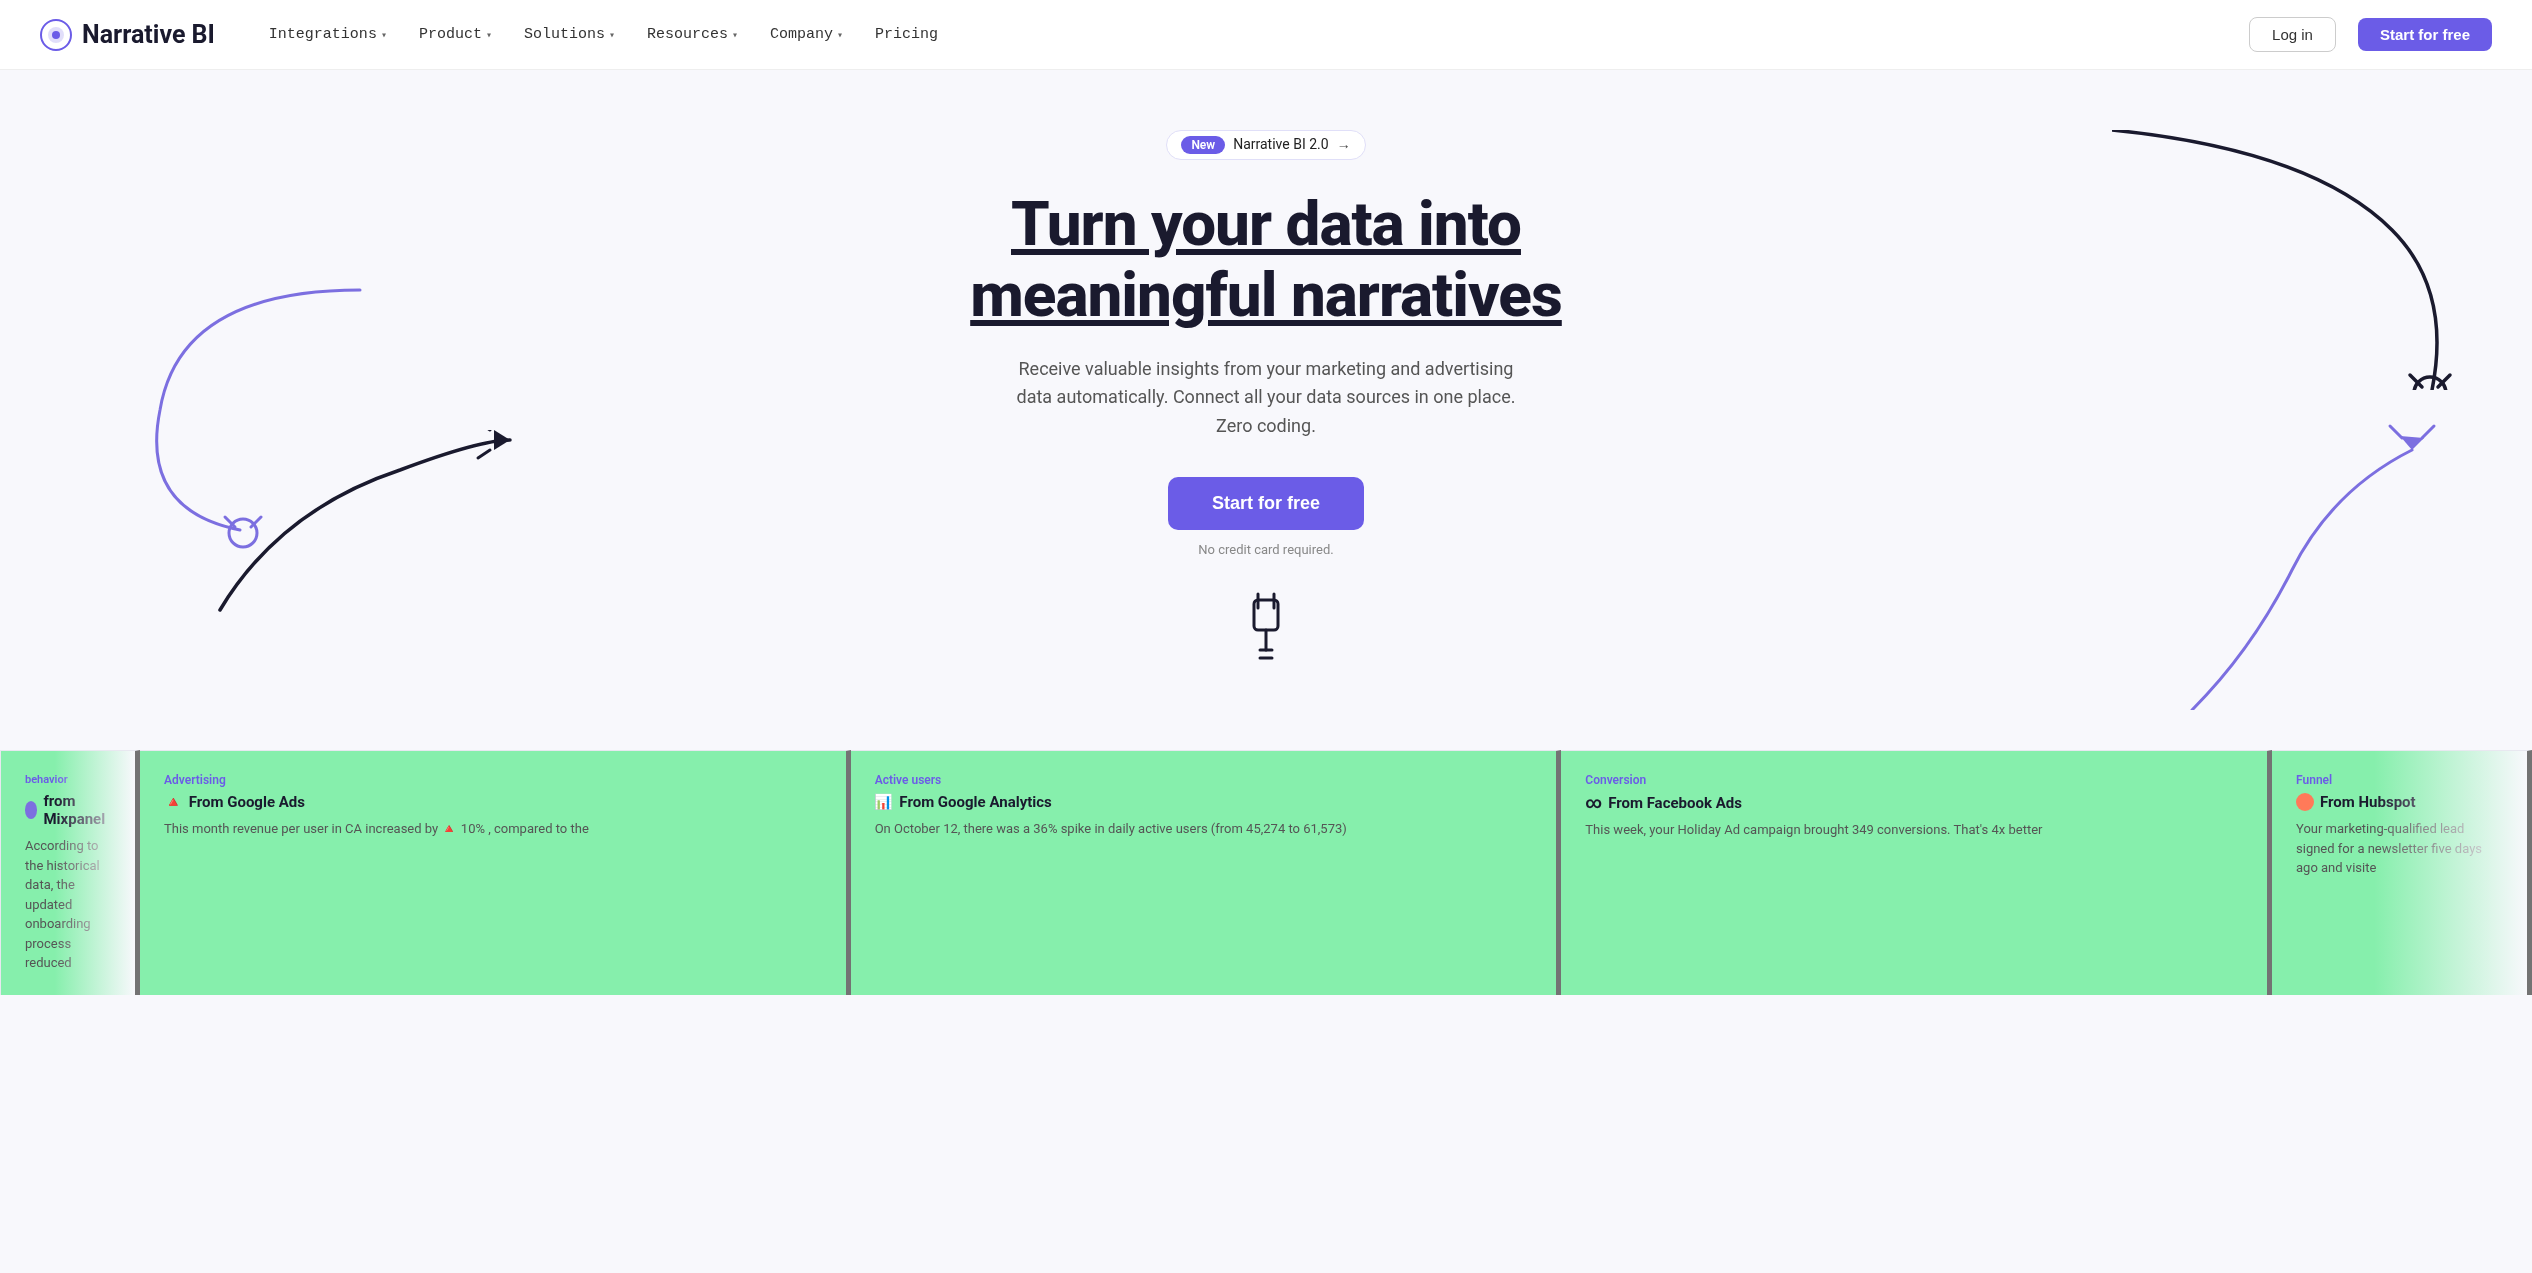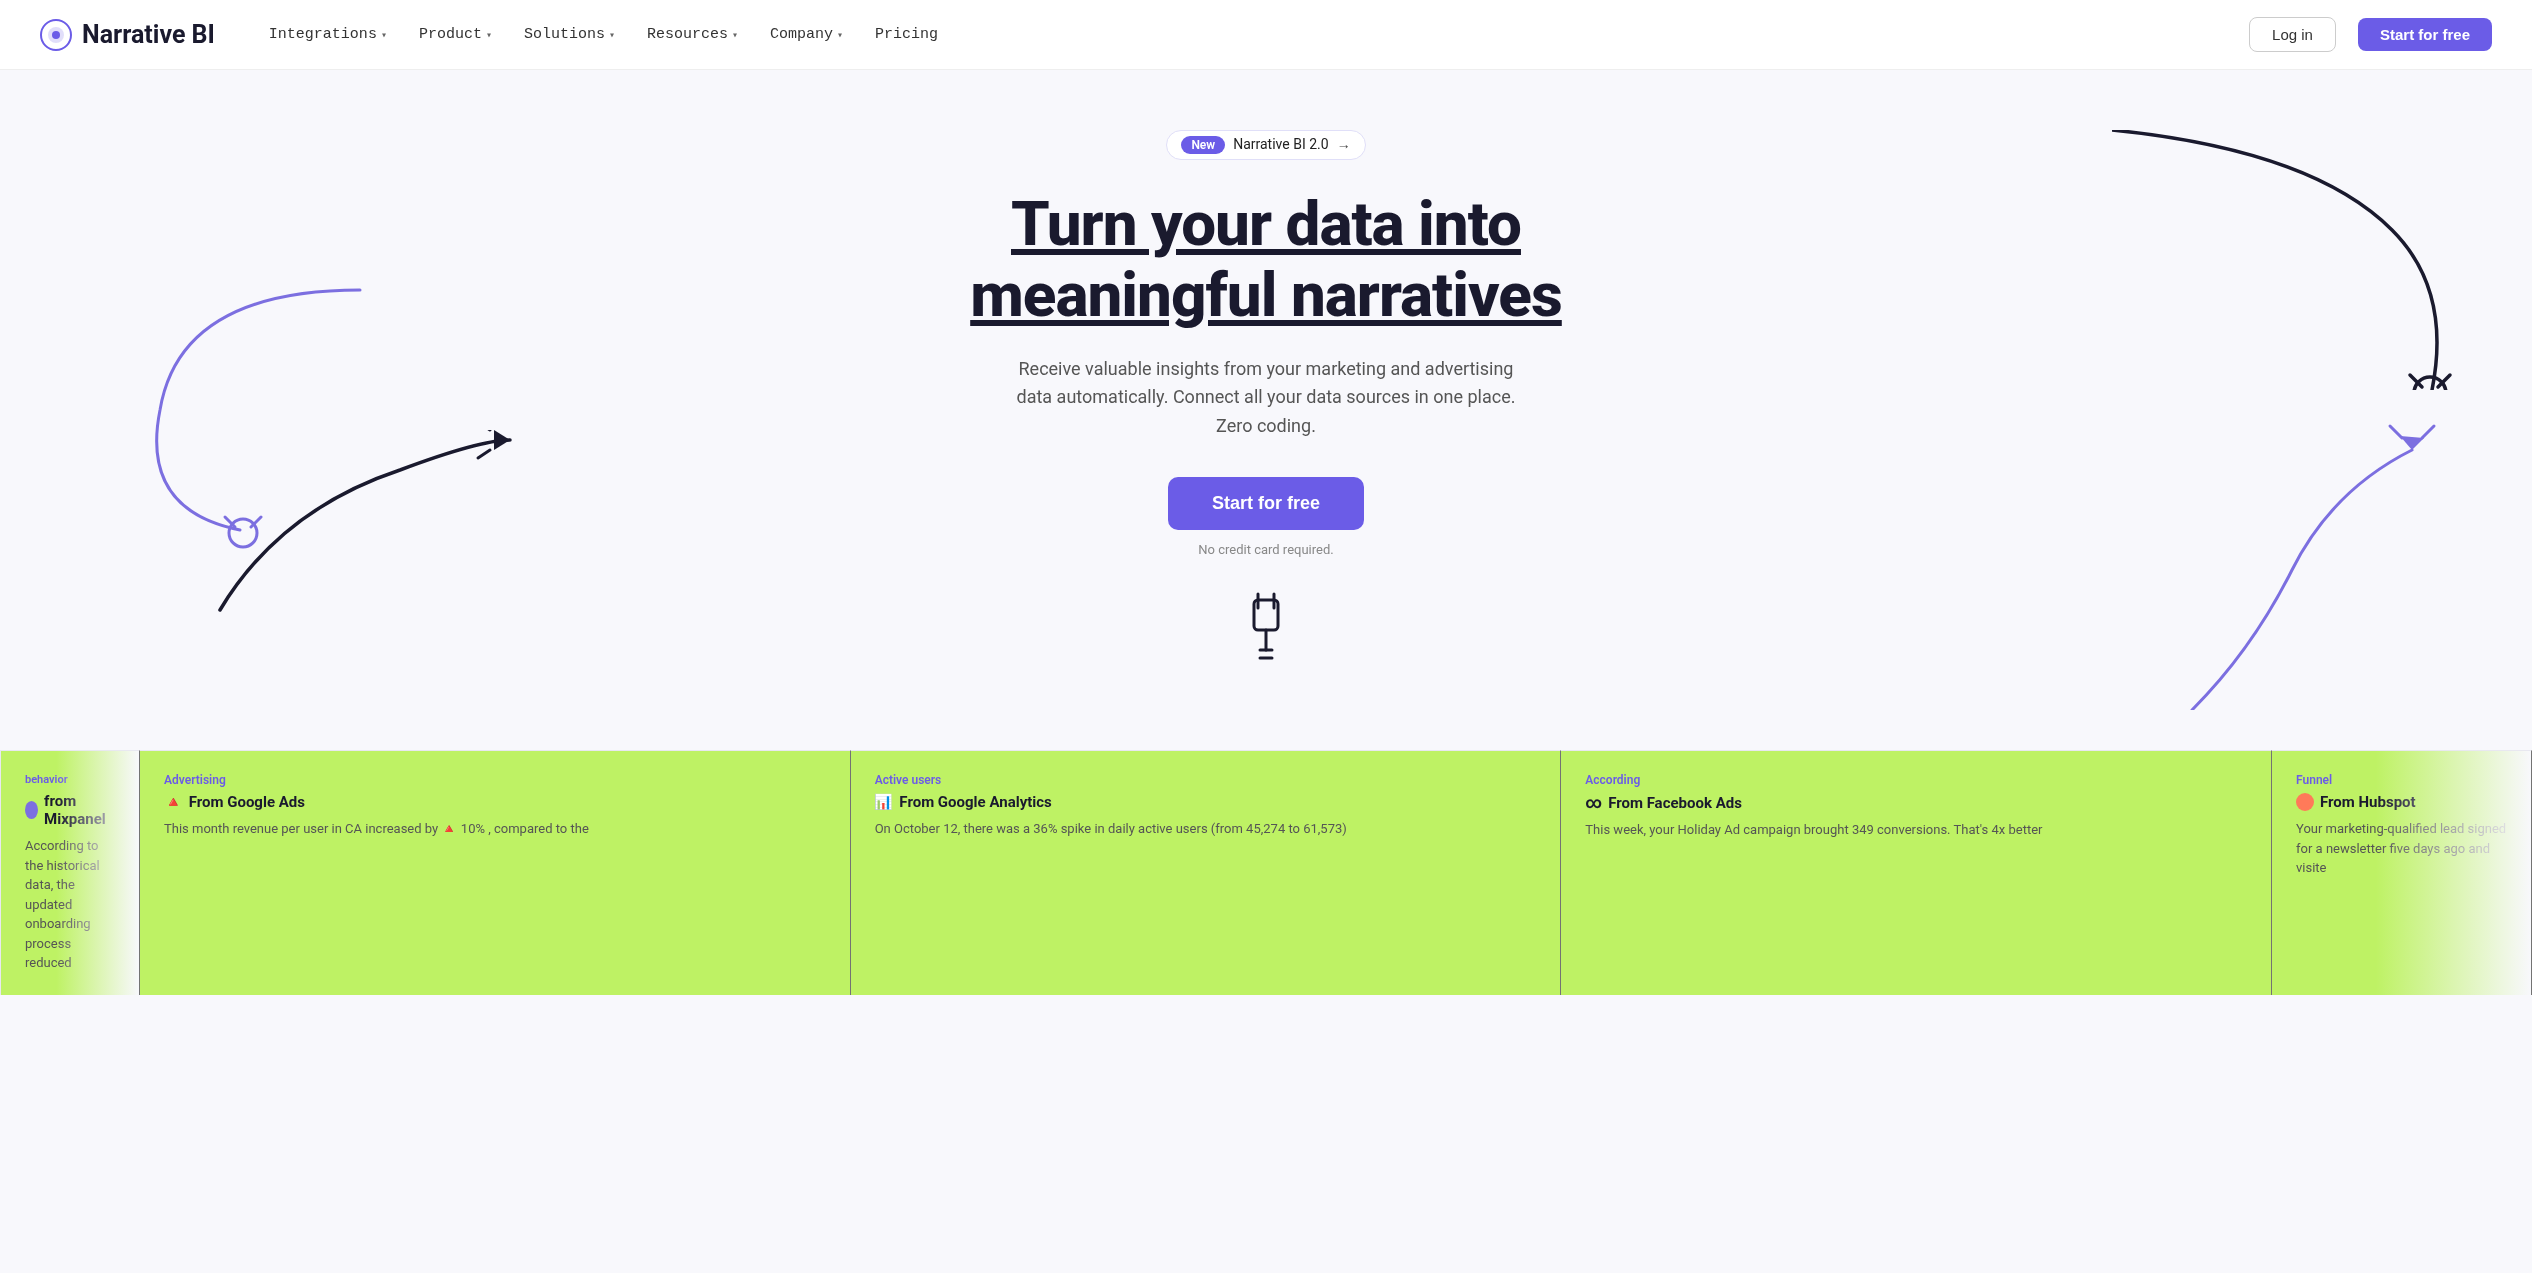--- a/index.html
+++ b/index.html
@@ -196,23 +196,23 @@
       display: flex;
       gap: 0;
       overflow: hidden;
       width: 100%;
       padding: 0;
       margin-top: auto;
     }
 
     .card {
       flex: 1;
-      background: #bef264;
+      background: #86efac;
       border-top: 1px solid #e8e8f0;
-      border-right: 1px solid #737373;
+      border-right: 5px solid #737373;
       padding: 22px 24px;
       min-width: 0;
     }
     .card:first-child {
       border-left: 1px solid #e8e8f0;
     }
 
     .card-category {
       font-size: 12px;
       font-weight: 600;
@@ -375,21 +375,21 @@
   <div class="card">
     <div class="card-category">Active users</div>
     <div class="card-source">
       <span>📊</span>
       <span>From Google Analytics</span>
     </div>
     <div class="card-text">On October 12, there was a 36% spike in daily active users (from 45,274 to 61,573)</div>
   </div>
 
   <div class="card">
-    <div class="card-category">According</div>
+    <div class="card-category">Conversion</div>
     <div class="card-source">
       <span style="font-size:16px;">∞</span>
       <span>From Facebook Ads</span>
     </div>
     <div class="card-text">This week, your Holiday Ad campaign brought  349 conversions. That's 4x better</div>
   </div>
 
   <div class="card card-partial-right" style="position:relative;overflow:hidden;">
     <div class="card-category">Funnel</div>
     <div class="card-source">

